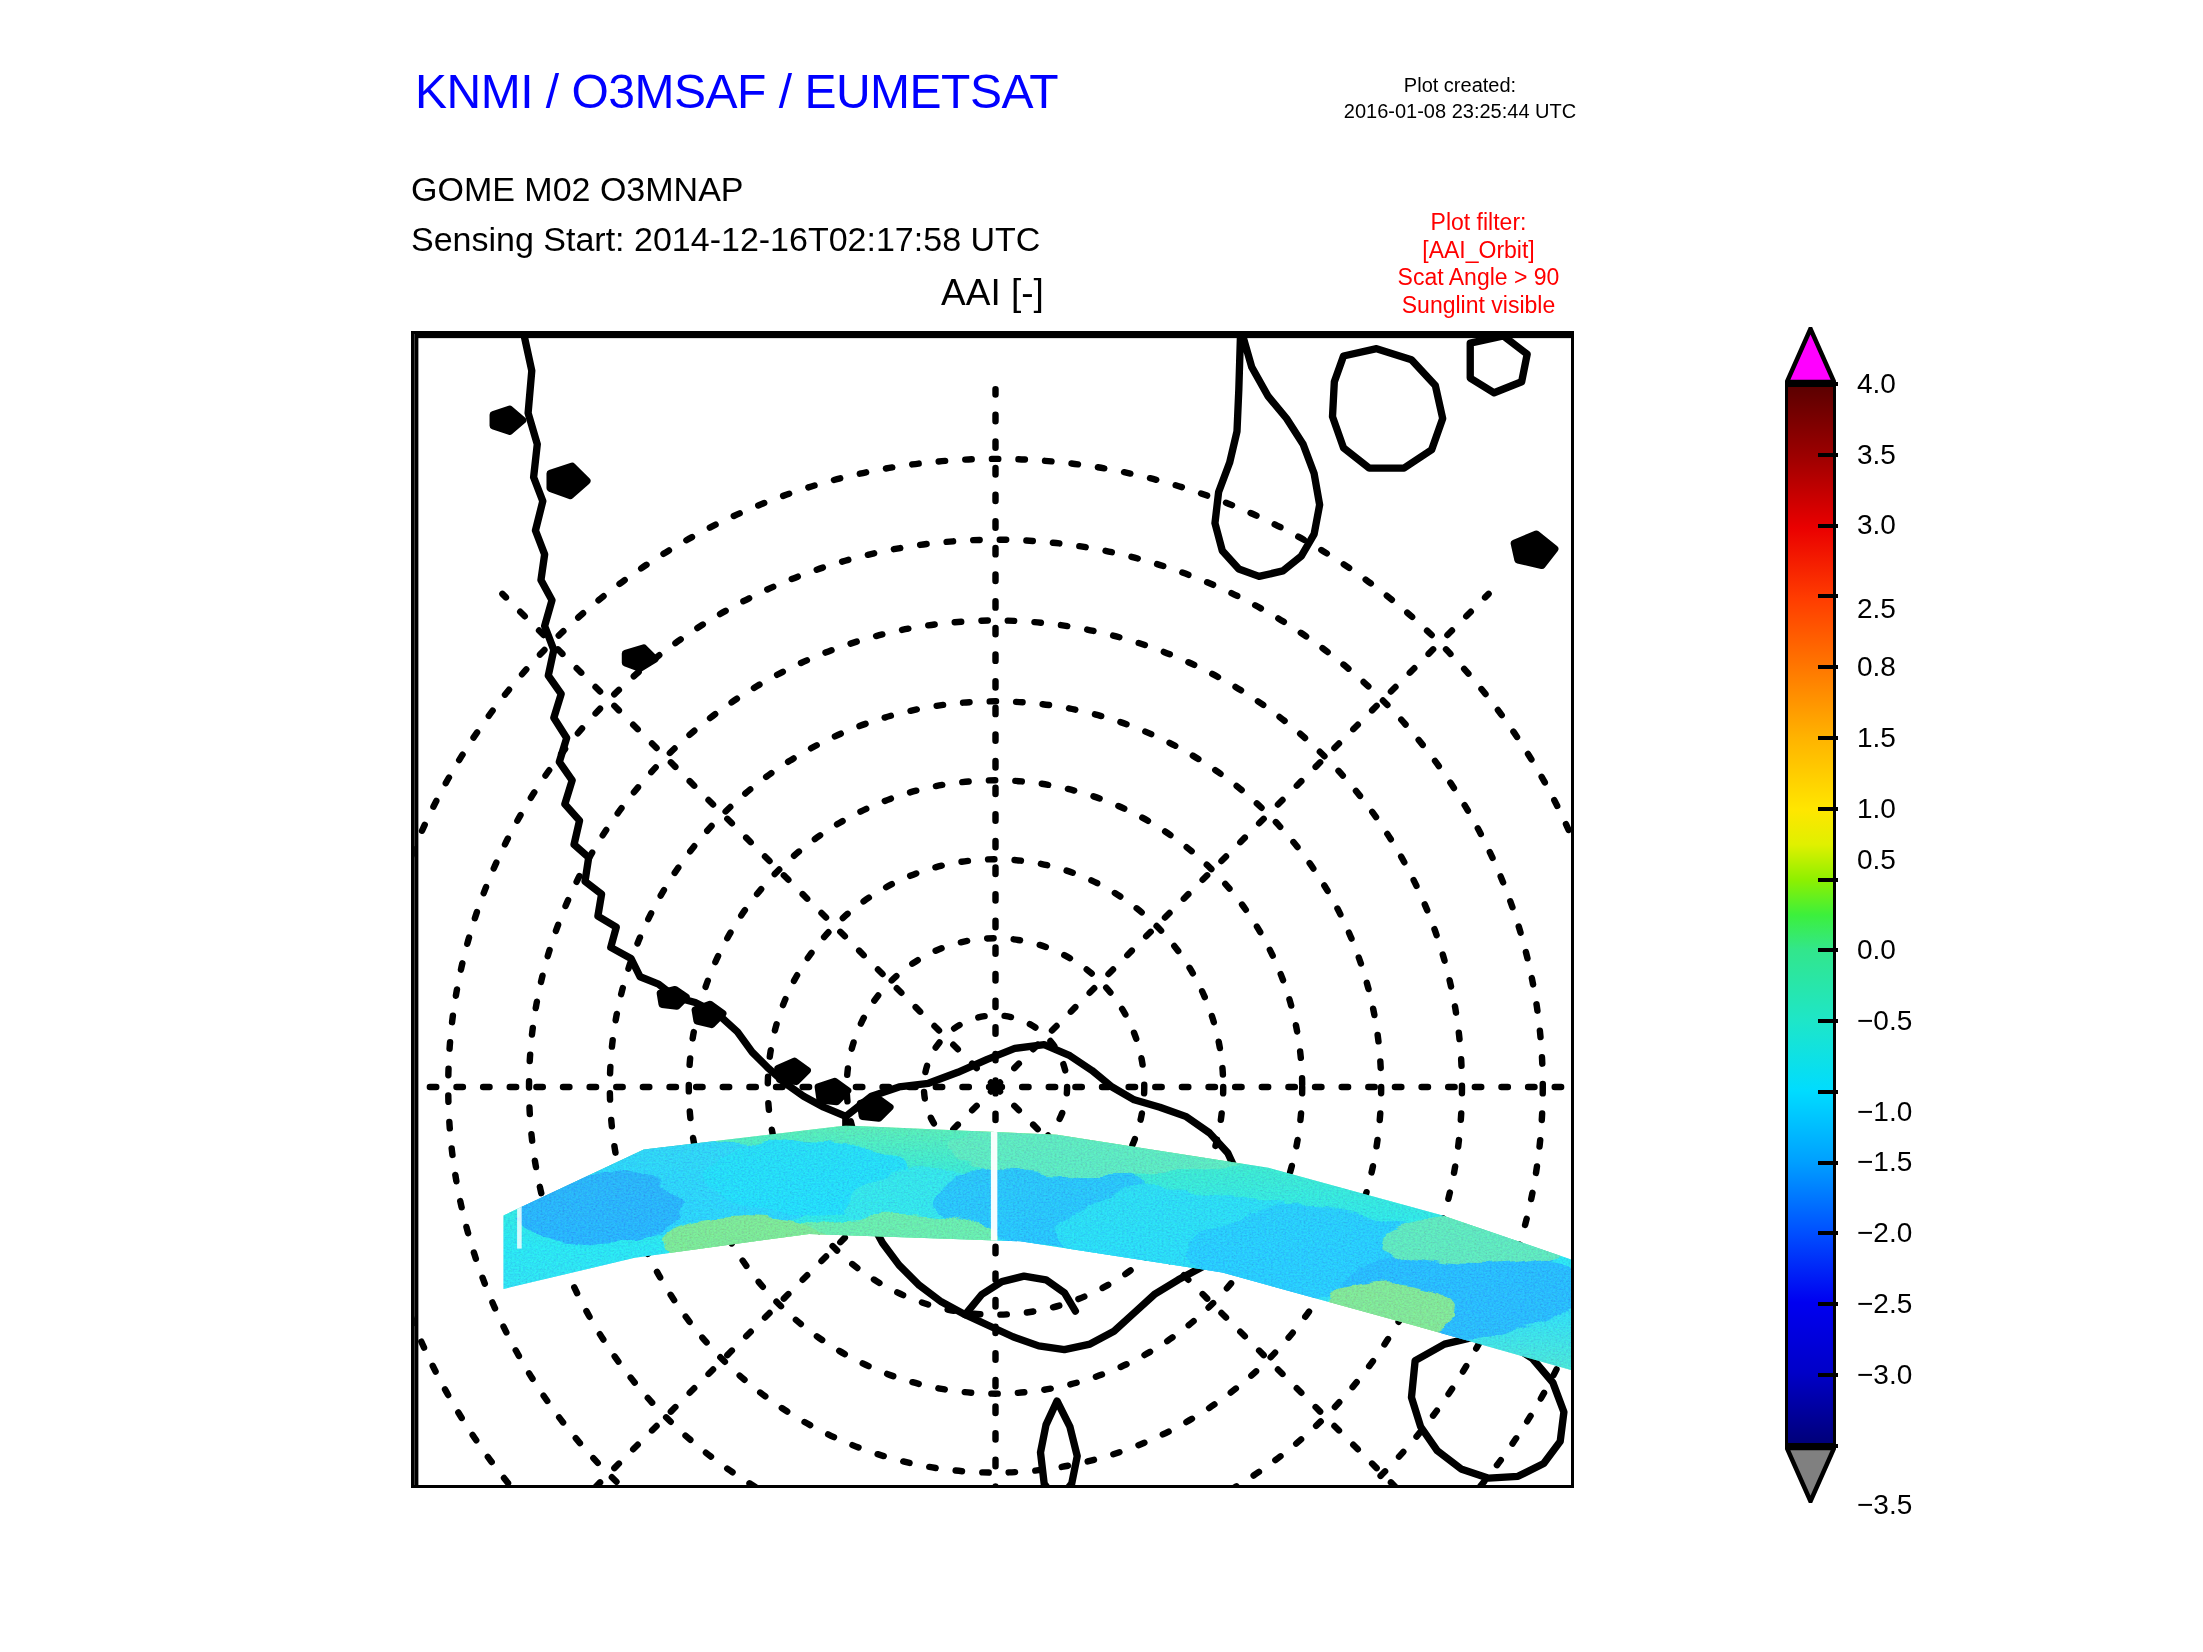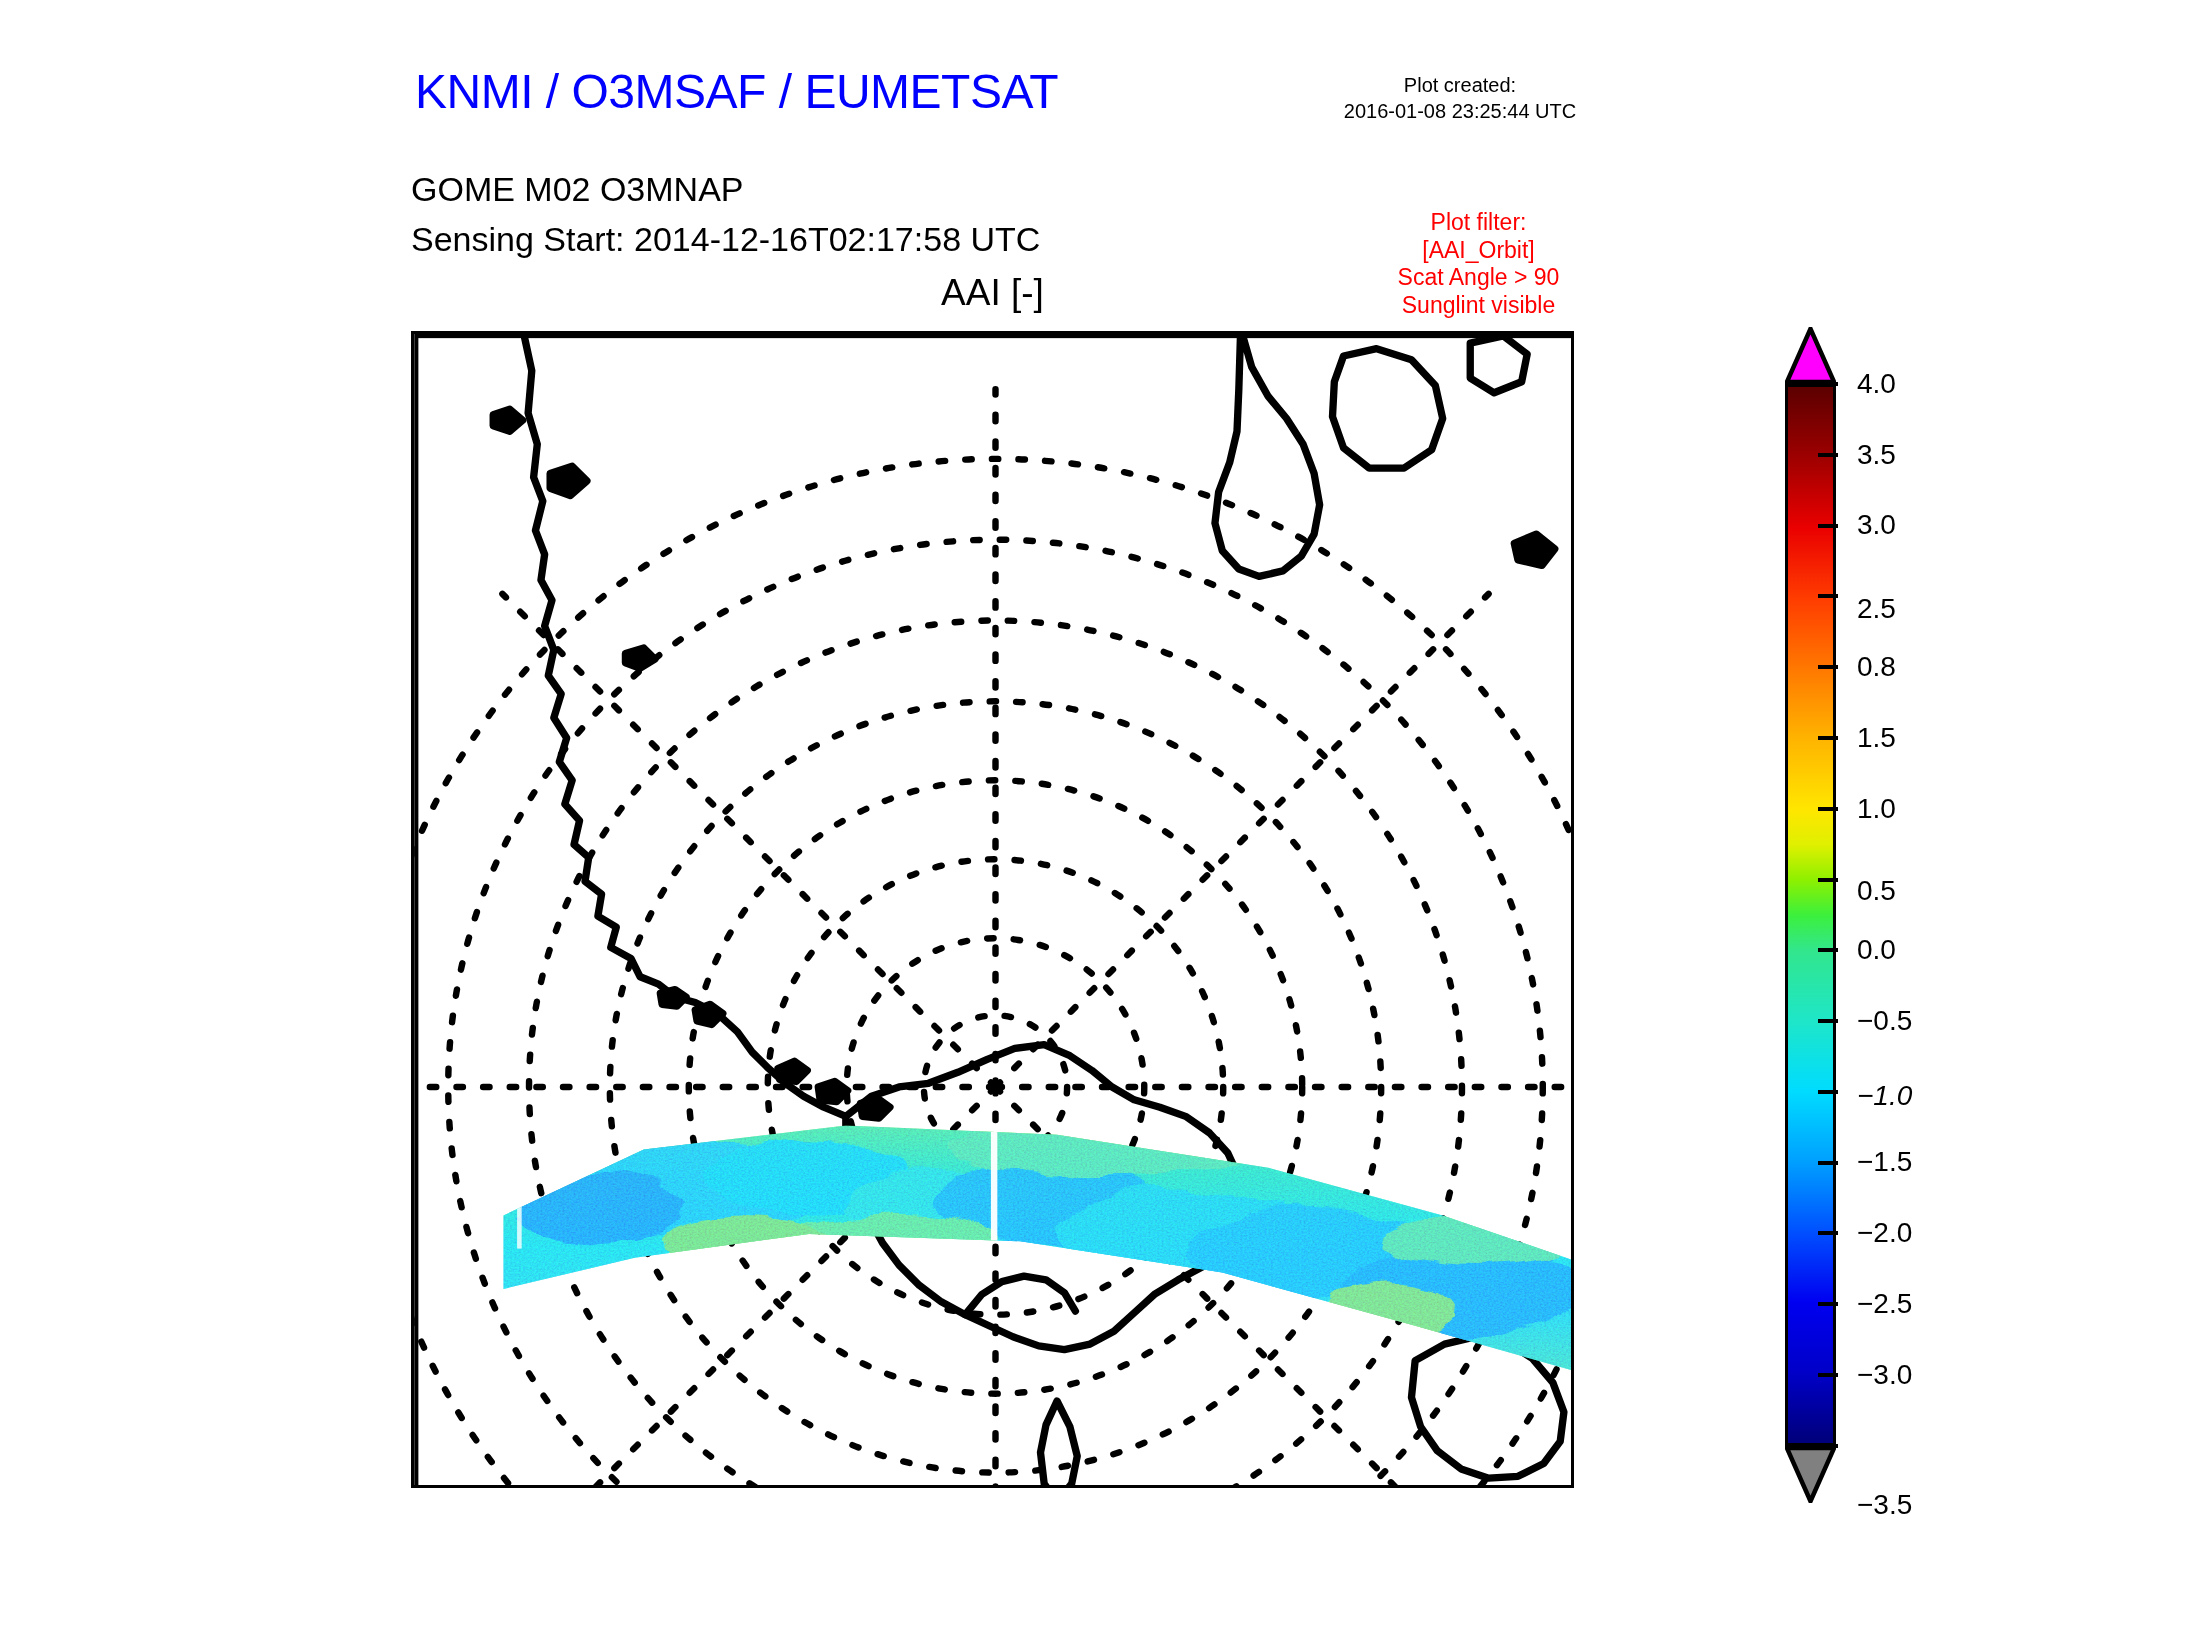--- a/index.html
+++ b/index.html
@@ -309,27 +309,27 @@
       <div class="cb-label" style="top: 198px;">3.0</div>
       <div class="cb-tick" style="top: 267px;"></div>
       <div class="cb-label" style="top: 282px;">2.5</div>
       <div class="cb-tick" style="top: 338px;"></div>
       <div class="cb-label" style="top: 340px;">0.8</div>
       <div class="cb-tick" style="top: 409px;"></div>
       <div class="cb-label" style="top: 411px;">1.5</div>
       <div class="cb-tick" style="top: 480px;"></div>
       <div class="cb-label" style="top: 482px;">1.0</div>
       <div class="cb-tick" style="top: 551px;"></div>
-      <div class="cb-label" style="top: 564px;">0.5</div>
+      <div class="cb-label" style="top: 533px;">0.5</div>
       <div class="cb-tick" style="top: 621px;"></div>
       <div class="cb-label" style="top: 623px;">0.0</div>
       <div class="cb-tick" style="top: 692px;"></div>
       <div class="cb-label" style="top: 694px;">−0.5</div>
       <div class="cb-tick" style="top: 763px;"></div>
-      <div class="cb-label" style="top: 769px; font-style: italic;">−1.0</div>
+      <div class="cb-label" style="top: 785px;">−1.0</div>
       <div class="cb-tick" style="top: 834px;"></div>
       <div class="cb-label" style="top: 835px;">−1.5</div>
       <div class="cb-tick" style="top: 904px;"></div>
       <div class="cb-label" style="top: 906px;">−2.0</div>
       <div class="cb-tick" style="top: 975px;"></div>
       <div class="cb-label" style="top: 977px;">−2.5</div>
       <div class="cb-tick" style="top: 1046px;"></div>
       <div class="cb-label" style="top: 1048px;">−3.0</div>
       <div class="cb-tick" style="top: 1117px;"></div>
       <div class="cb-label" style="top: 1178px;">−3.5</div>

